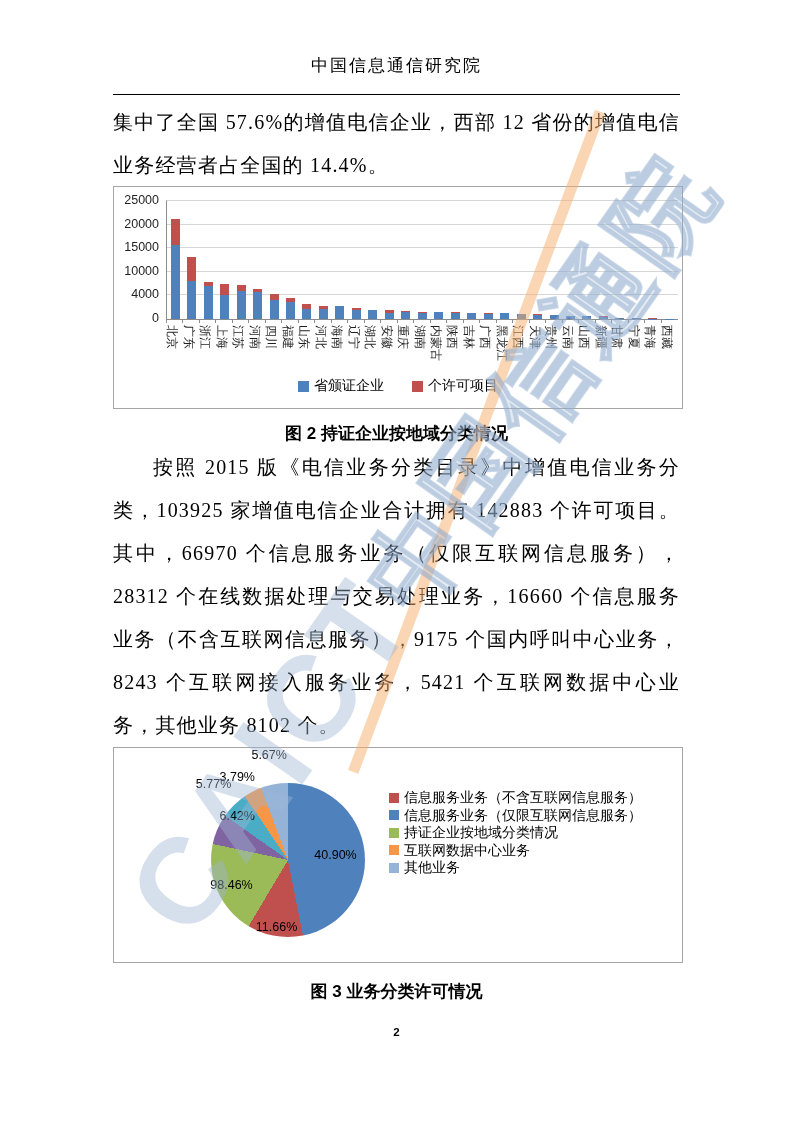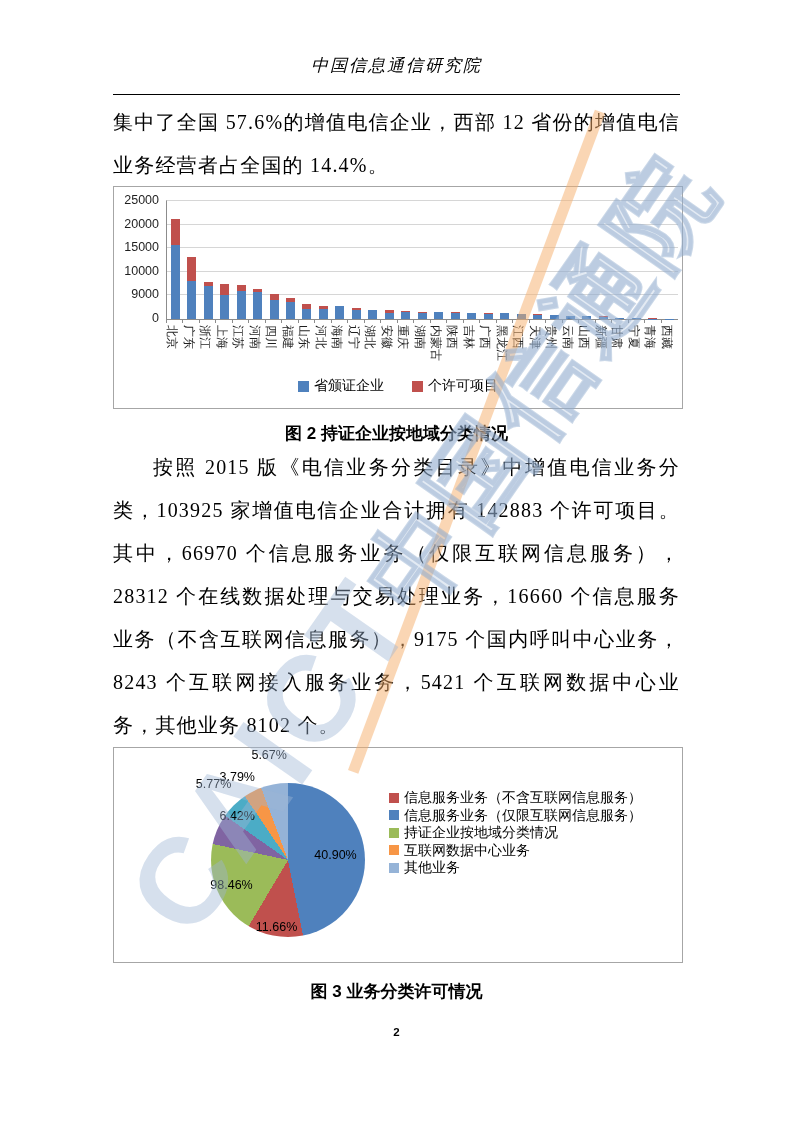--- a/index.html
+++ b/index.html
@@ -1,20 +1,20 @@
 <!DOCTYPE html>
 <html><head>
 <meta charset="utf-8">
 <style>
   html,body{margin:0;padding:0;background:#e8e8e8;}
   #page{position:relative;width:793px;height:1122px;background:#ffffff;margin:0 auto;overflow:hidden;
         font-family:"Liberation Serif","DejaVu Serif",serif;color:#000;}
   
   .header-title{position:absolute;top:54px;left:113px;width:567px;text-align:center;
-      font-size:17px;letter-spacing:2px;font-style:italic;}
+      font-size:17px;letter-spacing:2px;}
   .header-rule{position:absolute;top:94px;left:113px;width:567px;height:0;border-top:1.6px solid #000;}
   
   .para{position:absolute;left:113px;width:567px;font-size:20px;line-height:43px;
       text-align:justify;letter-spacing:1.2px;}
   #p1{top:101px;}
   #p2{top:446px;text-indent:2em;}
   
   .figure-box{position:absolute;left:113px;width:568px;background:#fff;border:1px solid #a6a6a6;}
   #bar-figure{top:186px;height:221px;}
   #pie-figure{top:747px;height:214px;}
@@ -67,21 +67,21 @@
 <div id="page">
 
   <div class="header-title">中国信息通信研究院</div>
   <div class="header-rule"></div>
 
   <div class="para" id="p1">集中了全国 57.6%的增值电信企业，西部 12 省份的增值电信业务经营者占全国的 14.4%。</div>
 
   <div class="figure-box" id="bar-figure">
     <div id="bar-yaxis">
         <div class="ytick" style="top: 124px;">0</div>
-        <div class="ytick" style="top: 100.4px;">9000</div>
+        <div class="ytick" style="top: 100.4px;">4000</div>
         <div class="ytick" style="top: 76.8px;">10000</div>
         <div class="ytick" style="top: 53.2px;">15000</div>
         <div class="ytick" style="top: 29.6px;">20000</div>
         <div class="ytick" style="top: 6px;">25000</div>
       </div>
     <div id="bar-plot">
         <div class="gridline" style="bottom: 23.6px;"></div>
         <div class="gridline" style="bottom: 47.2px;"></div>
         <div class="gridline" style="bottom: 70.8px;"></div>
         <div class="gridline" style="bottom: 94.4px;"></div>

